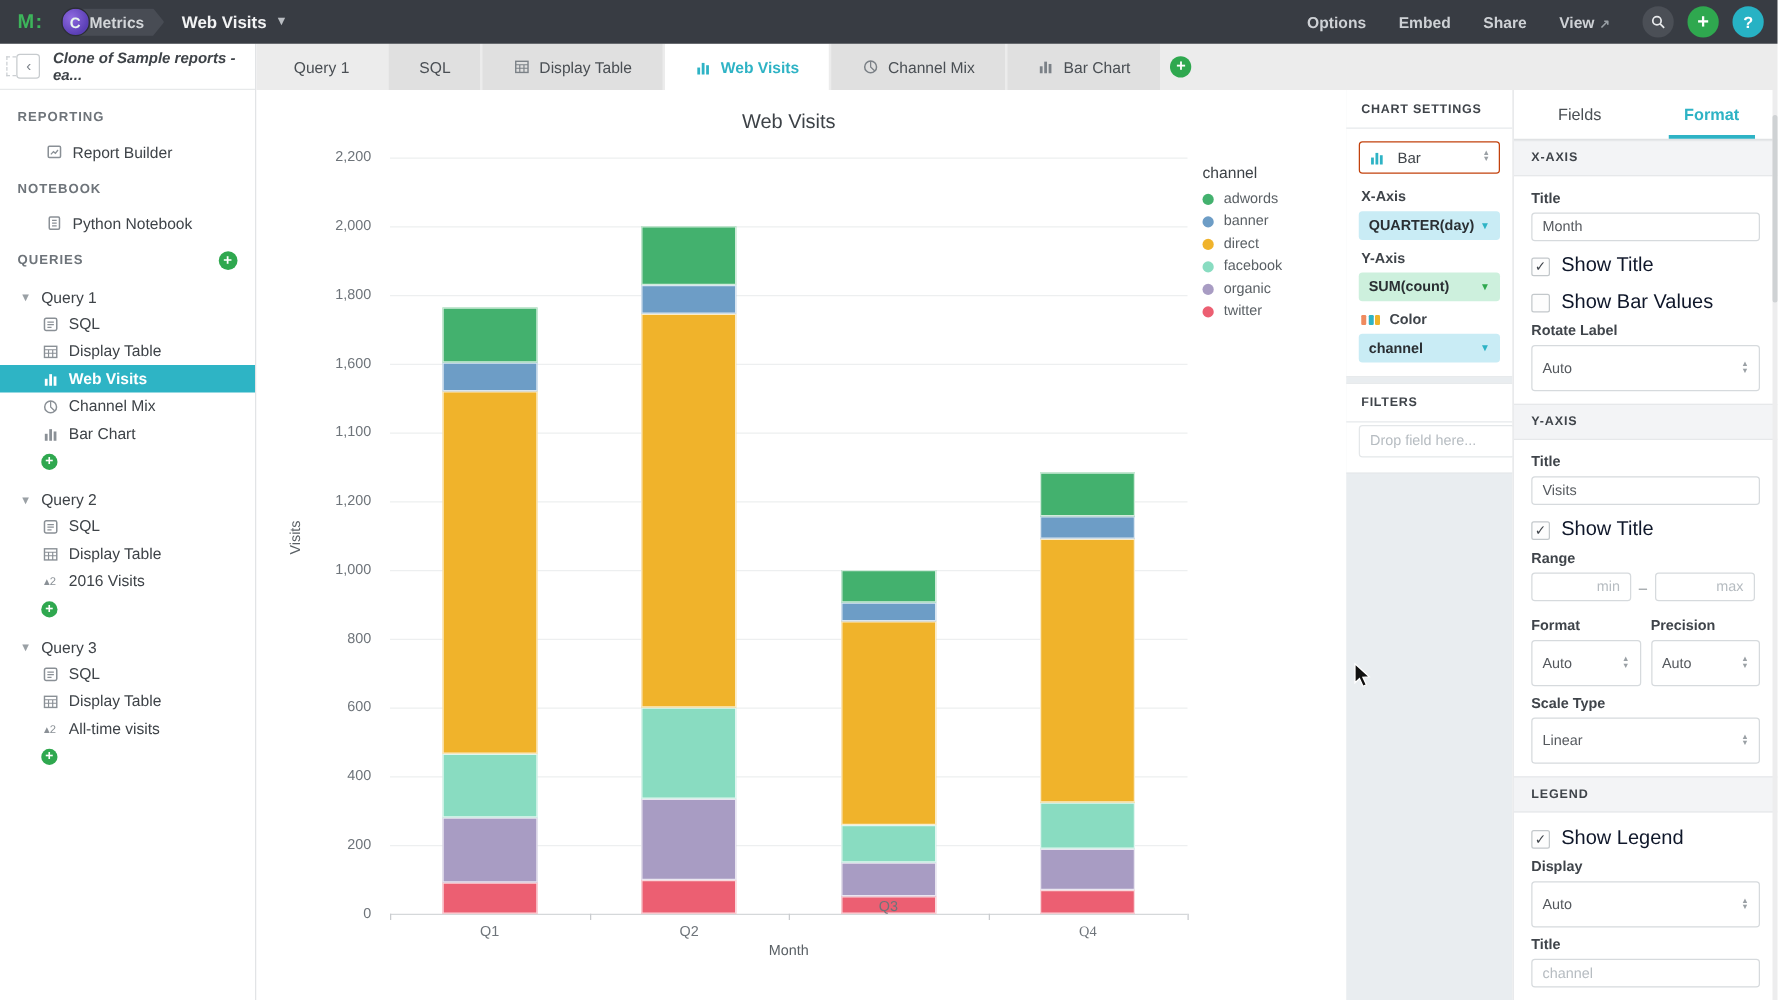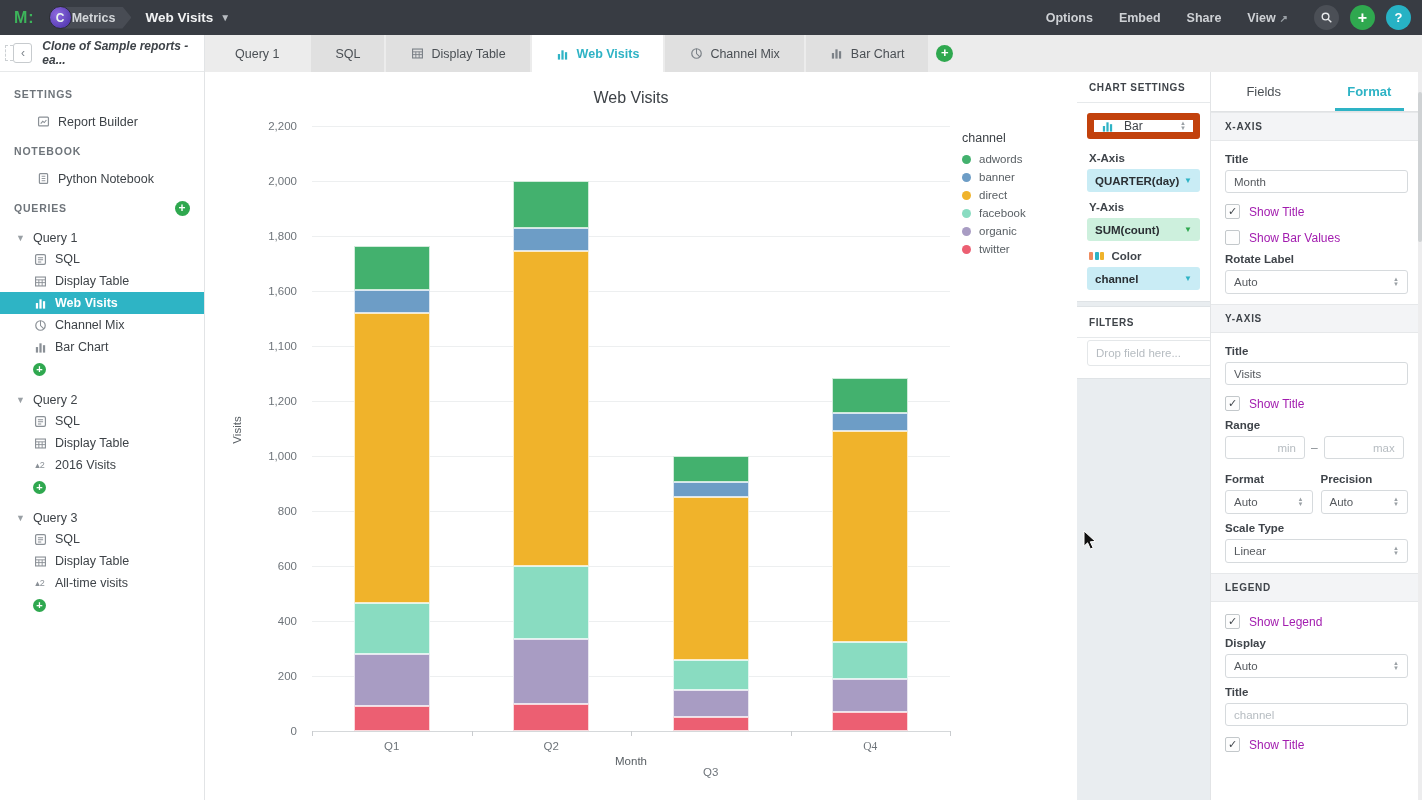--- a/index.html
+++ b/index.html
@@ -102,21 +102,21 @@
   .legend-dot { width:9px; height:9px; border-radius:50%; margin-right:8px; }
   .legend-label { font-size:11.5px; color:#5a6065; }
 
   
   #settings { position:absolute; left:1077px; top:72px; width:133px; height:728px;
     background:#e9edf0; }
   .card { background:#fff; }
   #card1 { border-bottom:1px solid #dfe3e6; }
   .panel-head { font-size:10px; font-weight:bold; letter-spacing:.6px; color:#3f444a;
     padding:10px 12px 9px 12px; border-bottom:1px solid #e6e9eb; }
-  .type-select { margin:10px 10px 4px 10px; height:26px; border:7px solid #c2410c;
+  .type-select { margin:10px 10px 4px 10px; height:26px; border:1px solid #c2410c;
     border-radius:3px; background:#fff; display:flex; align-items:center; padding:0 7px;
     cursor:pointer; }
   .type-select .ic { width:14px; height:14px; color:#2eb3c5; margin-right:9px;
     display:flex; align-items:center; }
   .type-select .lbl { font-size:12px; color:#3e4348; }
   .sp { margin-left:auto; display:flex; flex-direction:column; line-height:5px;
     font-size:6px; color:#9aa0a5; }
   .field-lbl { font-size:11.5px; font-weight:bold; color:#3f444a; padding:9px 12px 5px 12px;
     display:flex; align-items:center; }
   .pill { margin:0 10px; height:23px; border-radius:3px; display:flex; align-items:center;
@@ -144,28 +144,28 @@
     height:3px; background:#2eb3c5; }
   .sec-bar { background:#f3f4f6; border-top:1px solid #e6e8ea; border-bottom:1px solid #e6e8ea;
     font-size:10px; font-weight:bold; letter-spacing:.7px; color:#3f444a;
     padding:8px 14px; }
   .sec-bar:first-of-type { border-top:none; }
   .fbody { padding:4px 14px 10px 14px; }
   .flabel { font-size:11.5px; font-weight:bold; color:#3f444a; margin:8px 0 5px 0; }
   .finput { width:100%; height:23px; border:1px solid #d6dadd; border-radius:3px;
     font-size:11.5px; color:#55595e; padding:0 8px; font-family:"Liberation Sans",sans-serif; }
   .finput::placeholder { color:#b6bcc1; }
-  .fselect { width:100%; height:24px; border:1px solid #d6dadd; border-radius:3px;
+  .fselect { width:100%; height:37px; border:1px solid #d6dadd; border-radius:3px;
     display:flex; align-items:center; padding:0 8px; font-size:11.5px; color:#55595e;
     cursor:pointer; background:#fff; }
   .chk-row { display:flex; align-items:center; margin:11px 0 3px 0; cursor:pointer; }
   .chk { width:15px; height:15px; border:1px solid #c3c8cb; border-radius:2px;
     background:#fdfdfd; font-size:11px; color:#3f444a; display:flex; align-items:center;
     justify-content:center; margin-right:9px; }
-  .chk-lbl { font-size:12px; color:#a21caf; }
+  .chk-lbl { font-size:16px; color:#0f172a; }
   .range-row { display:flex; align-items:center; }
   .range-row .finput { width:80px; }
   .range-dash { margin:0 6px; color:#8a9095; font-size:12px; }
   .two-col { display:flex; }
   .two-col > div { width:88px; }
   .two-col > div:first-child { margin-right:8px; }
 
   
   #scrollbar { position:absolute; right:0; top:72px; width:4px; height:728px; background:#ededee; }
   #scroll-thumb { position:absolute; right:0; top:20px; width:4px; height:150px; background:#cfd2d4; border-radius:2px; }
@@ -202,21 +202,21 @@
 
 <div id="sidebar">
   <div id="sb-head">
     <span class="dash-box"></span>
     <span class="back-btn">‹</span>
     <span class="sb-title">Clone of Sample reports - ea...</span>
   </div>
   <div id="sb-body">
       <div style="height: 12px;"></div>
       <div class="sec-head">
-        <span>SETTINGS</span>
+        <span>REPORTING</span>
       </div>
       <div class="sb-row" style="margin: 7px 0px 0px;">
         <span class="ic">
           <svg width="13" height="13" viewBox="0 0 14 14">
             <rect x="1.7" y="2.2" width="10.6" height="9.6" rx="1" fill="none" stroke="currentColor" stroke-width="1.3"></rect>
             <path d="M4 9.2l2.2-2.4 1.7 1.4 2.2-2.8" stroke="currentColor" stroke-width="1.1" fill="none"></path>
           </svg>
         </span>
         <span>Report Builder</span>
       </div>
@@ -488,21 +488,21 @@
     <div class="seg" style="left: 308.25px; top: 179.125px; width: 76px; height: 314.875px; background: rgb(240, 179, 43);"></div>
     <div class="seg" style="left: 308.25px; top: 155.75px; width: 76px; height: 23.375px; background: rgb(109, 157, 198);"></div>
     <div class="seg" style="left: 308.25px; top: 109px; width: 76px; height: 46.75px; background: rgb(67, 177, 110);"></div>
     <div class="xcat" style="left: 286.25px; top: 668px;">Q2</div>
     <div class="seg" style="left: 467.75px; top: 645.25px; width: 76px; height: 13.75px; background: rgb(236, 95, 114);"></div>
     <div class="seg" style="left: 467.75px; top: 617.75px; width: 76px; height: 27.5px; background: rgb(168, 156, 195);"></div>
     <div class="seg" style="left: 467.75px; top: 587.5px; width: 76px; height: 30.25px; background: rgb(137, 220, 193);"></div>
     <div class="seg" style="left: 467.75px; top: 425.25px; width: 76px; height: 162.25px; background: rgb(240, 179, 43);"></div>
     <div class="seg" style="left: 467.75px; top: 410.125px; width: 76px; height: 15.125px; background: rgb(109, 157, 198);"></div>
     <div class="seg" style="left: 467.75px; top: 384px; width: 76px; height: 26.125px; background: rgb(67, 177, 110);"></div>
-    <div class="xcat" style="left: 445.75px; top: 694px;">Q3</div>
+    <div class="xcat" style="left: 445.75px; top: 648px;">Q3</div>
     <div class="seg" style="left: 627.25px; top: 639.75px; width: 76px; height: 19.25px; background: rgb(236, 95, 114);"></div>
     <div class="seg" style="left: 627.25px; top: 606.75px; width: 76px; height: 33px; background: rgb(168, 156, 195);"></div>
     <div class="seg" style="left: 627.25px; top: 569.625px; width: 76px; height: 37.125px; background: rgb(137, 220, 193);"></div>
     <div class="seg" style="left: 627.25px; top: 359.25px; width: 76px; height: 210.375px; background: rgb(240, 179, 43);"></div>
     <div class="seg" style="left: 627.25px; top: 341.375px; width: 76px; height: 17.875px; background: rgb(109, 157, 198);"></div>
     <div class="seg" style="left: 627.25px; top: 305.625px; width: 76px; height: 35.75px; background: rgb(67, 177, 110);"></div>
     <div class="xcat" style="left: 605.25px; top: 668px; font-family: Liberation Serif, serif;">Q4</div>
   </div>
 
 <div id="settings">

